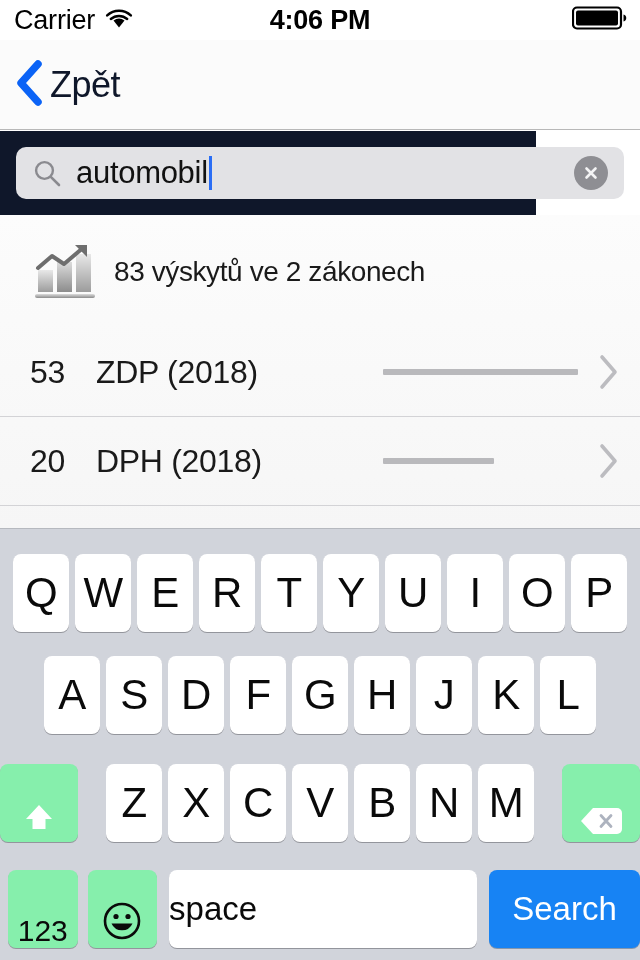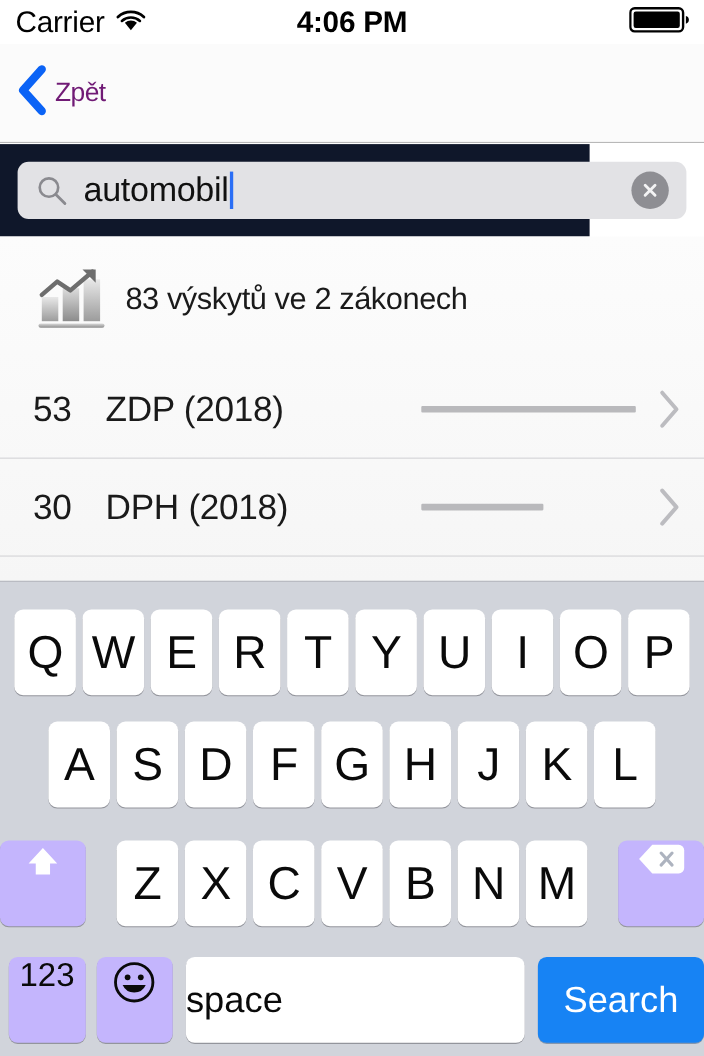--- a/index.html
+++ b/index.html
@@ -30,21 +30,21 @@
   .nav-bar {
     position: absolute; top: 40px; left: 0; width: 640px; height: 90px;
     background: #fbfbfb;
     border-bottom: 1px solid #b8b8b8;
     display: flex; align-items: center;
   }
   .back-button {
     display: flex; align-items: center; gap: 6px;
     margin-left: 14px; cursor: pointer;
   }
-  .back-label { font-size: 24px; color: #701a75; letter-spacing: -0.5px; }
+  .back-label { font-size: 36px; color: #0f172a; letter-spacing: -0.5px; }
 
   
   .search-wrap {
     position: absolute; top: 131px; left: 0; width: 536px; height: 84px;
     background: #0f172a;
   }
   .search-field {
     position: absolute; top: 16px; left: 16px; width: 608px; height: 52px;
     background: #e2e2e5; border-radius: 10px;
     display: flex; align-items: center;
@@ -123,24 +123,24 @@
     box-shadow: 0 1px 0 rgba(136,138,145,0.85);
     display: flex; align-items: center; justify-content: center;
     font-size: 42px; color: #0a0a0a; letter-spacing: -0.5px;
     cursor: pointer; user-select: none;
   }
   .kb-row-1 .key { width: 56px; height: 78px; }
   .kb-row-2 .key { width: 56px; height: 78px; }
   .kb-row-3 .key { width: 56px; height: 78px; }
 
   .key-gray {
-    background: #c4b5fd;
+    background: #86efac;
     border-radius: 8px;
     box-shadow: 0 1px 0 rgba(136,138,145,0.85);
-    display: flex; align-items: flex-start; justify-content: center;
+    display: flex; align-items: flex-end; justify-content: center;
     cursor: pointer; user-select: none;
   }
   .key-shift { width: 78px; height: 78px; margin-right: 22px; }
   .key-backspace { width: 78px; height: 78px; margin-left: 22px; }
 
   .key-123 {
     width: 70px; height: 78px; margin-left: 8px;
     font-size: 30px; color: #0a0a0a;
   }
   .key-emoji {
@@ -250,21 +250,21 @@
         <span class="law-bar" style="width: 100%;"></span>
       </span>
       <span class="law-chevron">
         <svg width="22" height="36" viewBox="0 0 22 36">
           <path d="M4 3 L17 18 L4 33" stroke="#bcbcc0" stroke-width="3.6" fill="none" stroke-linecap="round" stroke-linejoin="round"></path>
         </svg>
       </span>
     </div>
 
     <div class="law-row">
-      <span class="law-count">30</span>
+      <span class="law-count">20</span>
       <span class="law-name">DPH (2018)</span>
       <span class="law-bar-area">
         <span class="law-bar" style="width: 57%;"></span>
       </span>
       <span class="law-chevron">
         <svg width="22" height="36" viewBox="0 0 22 36">
           <path d="M4 3 L17 18 L4 33" stroke="#bcbcc0" stroke-width="3.6" fill="none" stroke-linecap="round" stroke-linejoin="round"></path>
         </svg>
       </span>
     </div>

